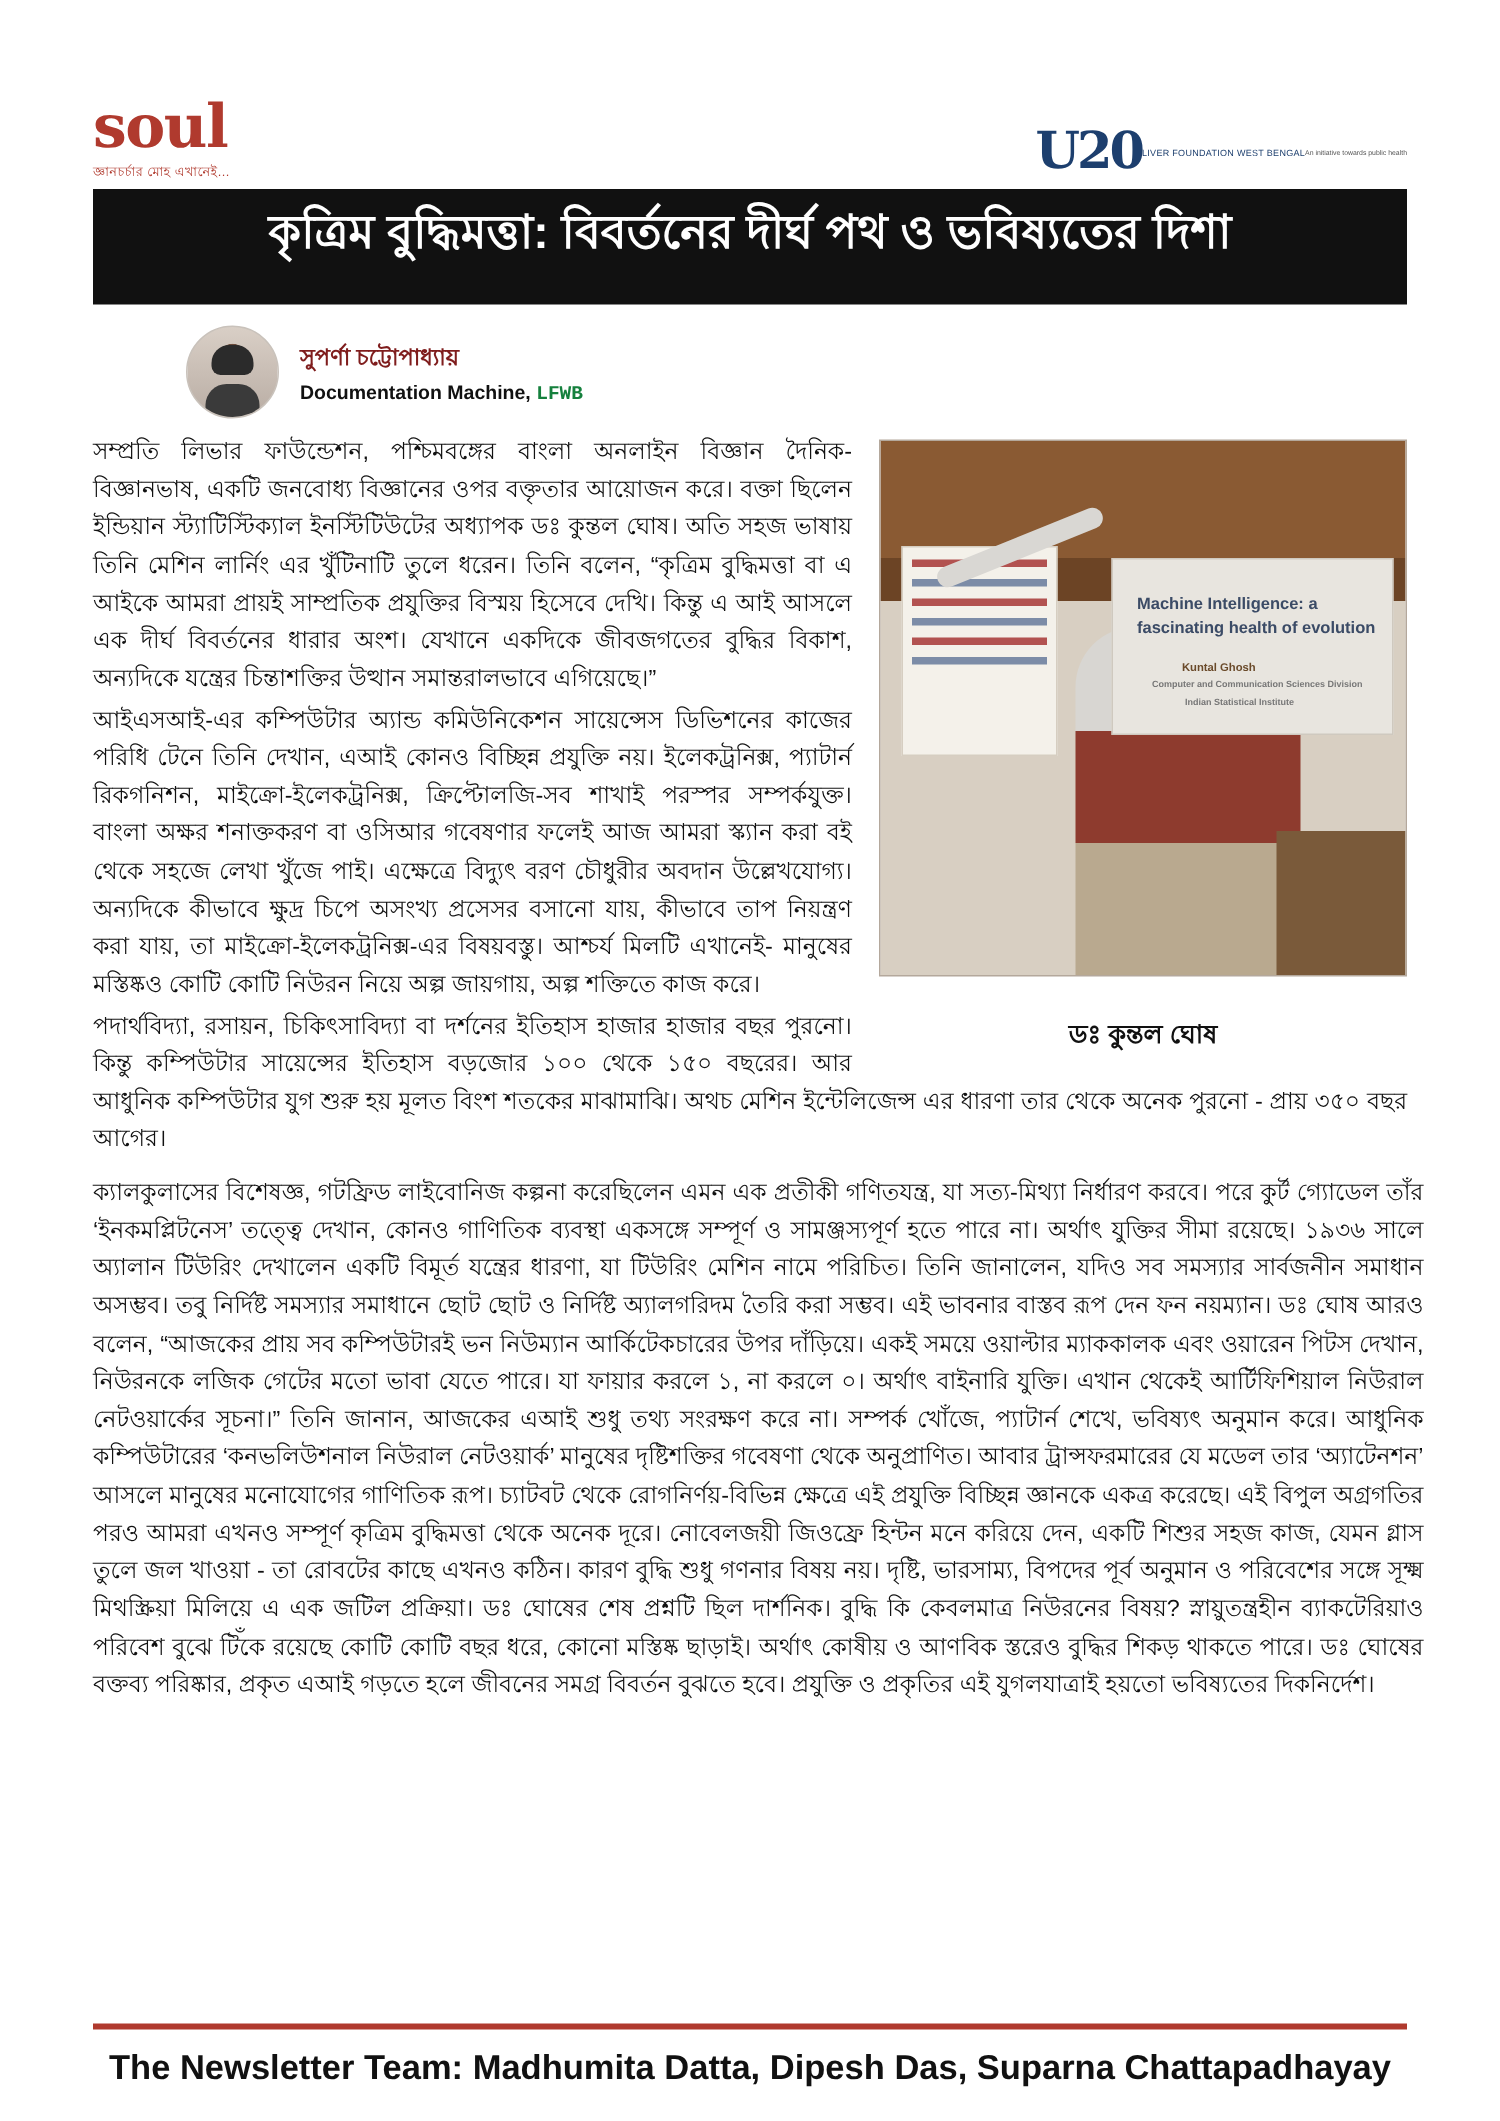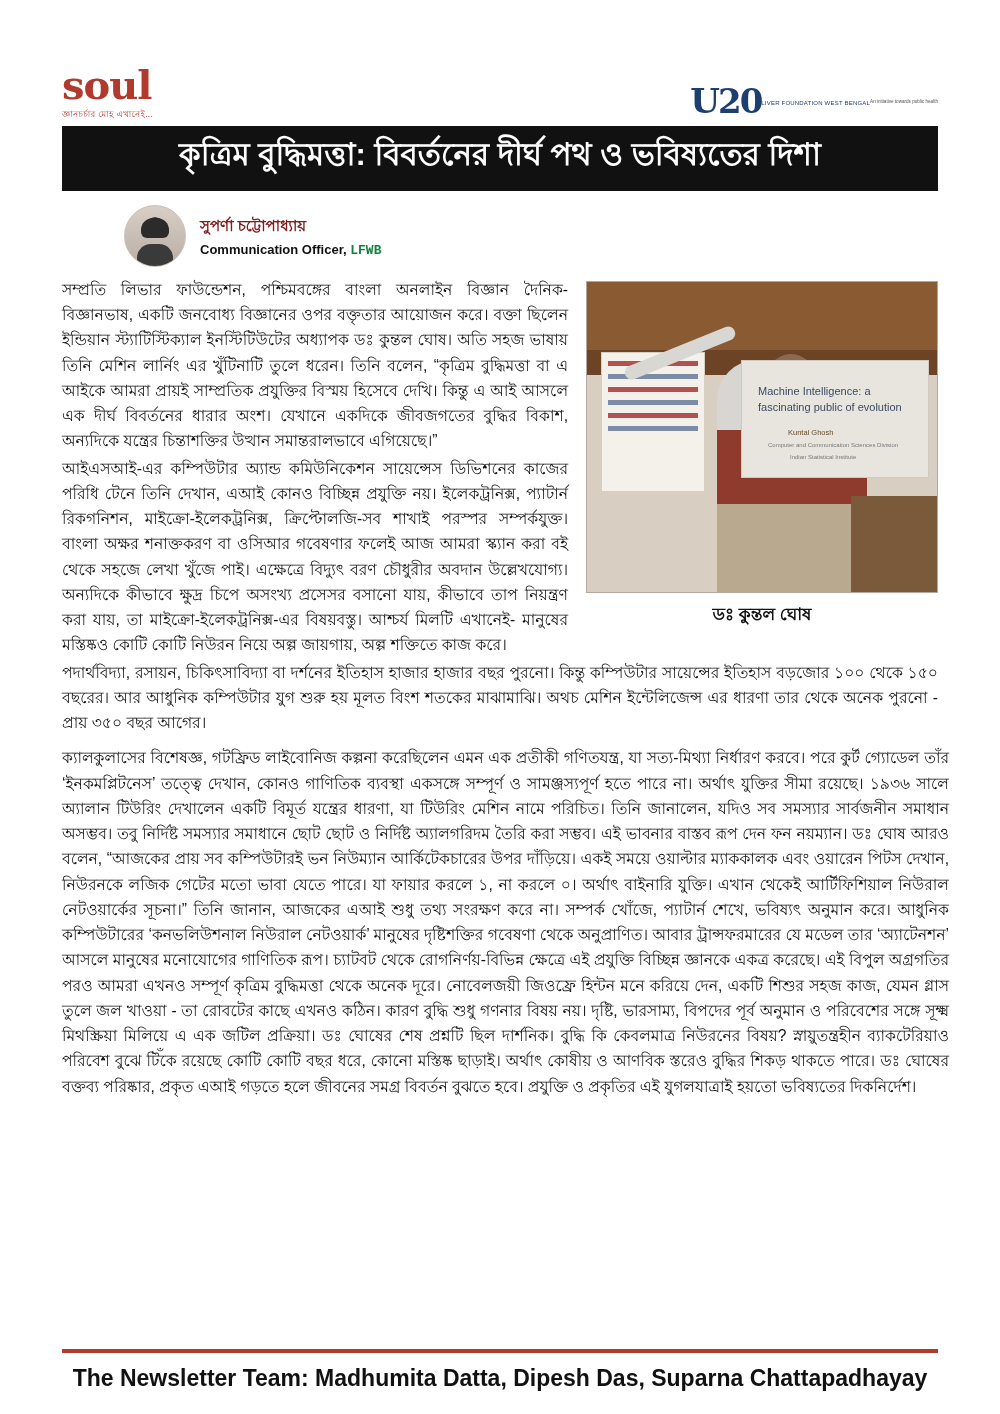--- a/index.html
+++ b/index.html
@@ -73,21 +73,21 @@
     margin-top: 1px;
     text-align: center;
   }
 
   
   .title-band {
     margin: 8px 22px 0 22px;
     background: #111;
     color: #fff;
     text-align: center;
-    padding: 10px 10px 16px 10px;
+    padding: 10px 10px 28px 10px;
   }
   .title-band h1 {
     margin: 0;
     font-size: 31px;
     font-weight: bold;
     letter-spacing: 0px;
     line-height: 1.25;
     font-family: "Liberation Sans", sans-serif;
   }
 
@@ -147,25 +147,26 @@
   }
   .article p { margin: 0 0 2px 0; }
 
   .figure {
     float: right;
     width: 352px;
     margin: 4px 0 8px 18px;
   }
   .figure .photo {
     width: 352px;
-    height: 312px;
+    height: 358px;
     border: 1px solid #b4a89c;
     position: relative;
     overflow: hidden;
     background: linear-gradient(#8a5a33 0 22%, #6c4425 22% 30%, #d8cfc2 30% 100%);
+    font-weight: bold;
   }
   .figure .screen {
     position: absolute;
     right: 8px; top: 78px;
     width: 188px; height: 118px;
     background: #e8e5df;
     border: 1px solid #cfc9bf;
   }
   .figure .screen .l1 {
     position: absolute; left: 16px; top: 22px;
@@ -228,21 +229,21 @@
   .figure .podium {
     position: absolute;
     right: 0; bottom: 0;
     width: 86px; height: 96px;
     background: #7a5a3a;
   }
   .figure figcaption {
     text-align: center;
     font-weight: bold;
     font-size: 17px;
-    margin-top: 8px;
+    margin-top: 25px;
     color: #111;
   }
 
   .lower {
     clear: both;
     margin: 10px 11px 0 22px;
     font-size: 15.6px;
     line-height: 1.62;
     text-align: justify;
     color: #111;
@@ -285,21 +286,21 @@
 
   <div class="title-band">
     <h1>কৃত্রিম বুদ্ধিমত্তা: বিবর্তনের দীর্ঘ পথ ও ভবিষ্যতের দিশা</h1>
   </div>
 
   <div class="byline">
     <div class="avatar"></div>
     <div class="byline-text">
       <div class="author">সুপর্ণা চট্টোপাধ্যায়</div>
       <div class="role">
-        <span>Communication Officer, </span><span class="org">LFWB</span>
+        <span>Documentation Machine, </span><span class="org">LFWB</span>
       </div>
     </div>
   </div>
 
   <div class="article">
 
     <figure class="figure">
       <div class="photo">
         <div class="banner">
           <span class="bl"></span>
@@ -309,21 +310,21 @@
           <span class="bl"></span>
           <span class="bl s"></span>
         </div>
         <div class="arm"></div>
         <div class="speaker">
           <div class="head"></div>
         </div>
         <div class="podium"></div>
         <div class="screen">
           <div class="l1">Machine Intelligence: a</div>
-          <div class="l2">fascinating public of evolution</div>
+          <div class="l2">fascinating health of evolution</div>
           <div class="l3">Kuntal Ghosh</div>
           <div class="l4">Computer and Communication Sciences Division</div>
           <div class="l5">Indian Statistical Institute</div>
         </div>
       </div>
       <figcaption>ডঃ কুন্তল ঘোষ</figcaption>
     </figure>
 
     <p>সম্প্রতি লিভার ফাউন্ডেশন, পশ্চিমবঙ্গের বাংলা অনলাইন বিজ্ঞান দৈনিক- বিজ্ঞানভাষ, একটি জনবোধ্য বিজ্ঞানের ওপর বক্তৃতার আয়োজন করে। বক্তা ছিলেন ইন্ডিয়ান স্ট্যাটিস্টিক্যাল ইনস্টিটিউটের অধ্যাপক ডঃ কুন্তল ঘোষ। অতি সহজ ভাষায় তিনি মেশিন লার্নিং এর খুঁটিনাটি তুলে ধরেন। তিনি বলেন, “কৃত্রিম বুদ্ধিমত্তা বা এ আইকে আমরা প্রায়ই সাম্প্রতিক প্রযুক্তির বিস্ময় হিসেবে দেখি। কিন্তু এ আই আসলে এক দীর্ঘ বিবর্তনের ধারার অংশ। যেখানে একদিকে জীবজগতের বুদ্ধির বিকাশ, অন্যদিকে যন্ত্রের চিন্তাশক্তির উত্থান সমান্তরালভাবে এগিয়েছে।”</p>
     <p>আইএসআই-এর কম্পিউটার অ্যান্ড কমিউনিকেশন সায়েন্সেস ডিভিশনের কাজের পরিধি টেনে তিনি দেখান, এআই কোনও বিচ্ছিন্ন প্রযুক্তি নয়। ইলেকট্রনিক্স, প্যাটার্ন রিকগনিশন, মাইক্রো-ইলেকট্রনিক্স, ক্রিপ্টোলজি-সব শাখাই পরস্পর সম্পর্কযুক্ত। বাংলা অক্ষর শনাক্তকরণ বা ওসিআর গবেষণার ফলেই আজ আমরা স্ক্যান করা বই থেকে সহজে লেখা খুঁজে পাই। এক্ষেত্রে বিদ্যুৎ বরণ চৌধুরীর অবদান উল্লেখযোগ্য। অন্যদিকে কীভাবে ক্ষুদ্র চিপে অসংখ্য প্রসেসর বসানো যায়, কীভাবে তাপ নিয়ন্ত্রণ করা যায়, তা মাইক্রো-ইলেকট্রনিক্স-এর বিষয়বস্তু। আশ্চর্য মিলটি এখানেই- মানুষের মস্তিষ্কও কোটি কোটি নিউরন নিয়ে অল্প জায়গায়, অল্প শক্তিতে কাজ করে।</p>

